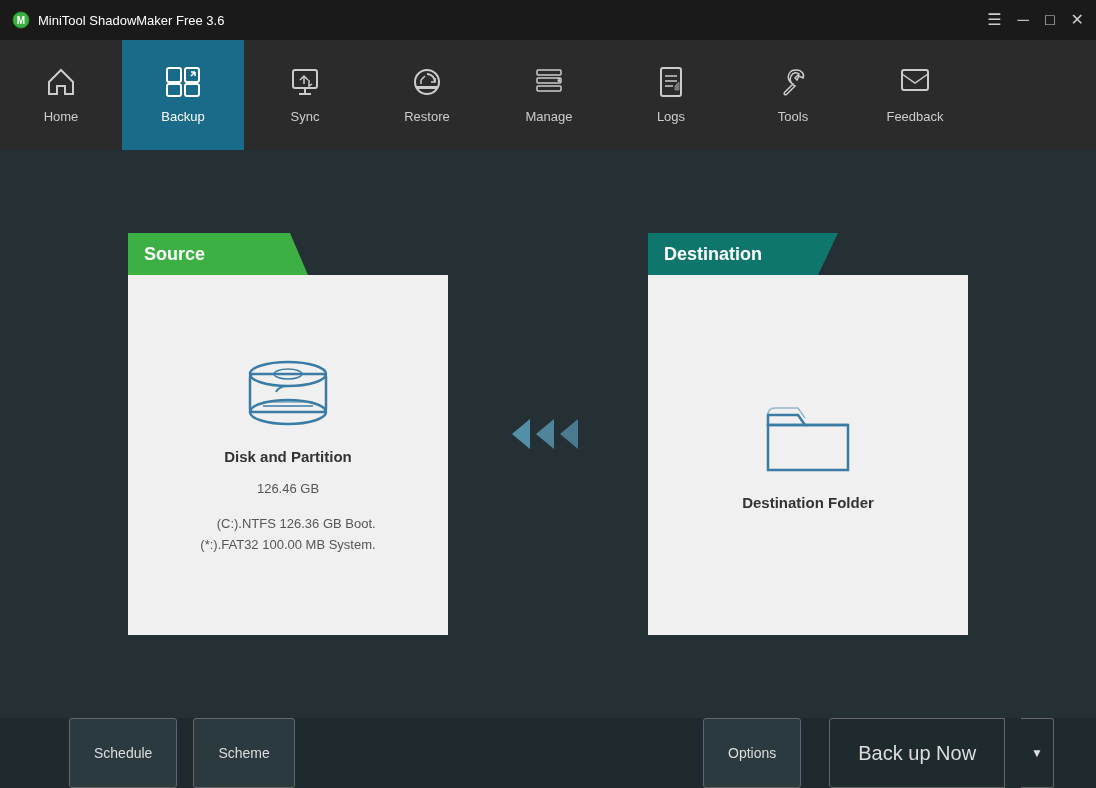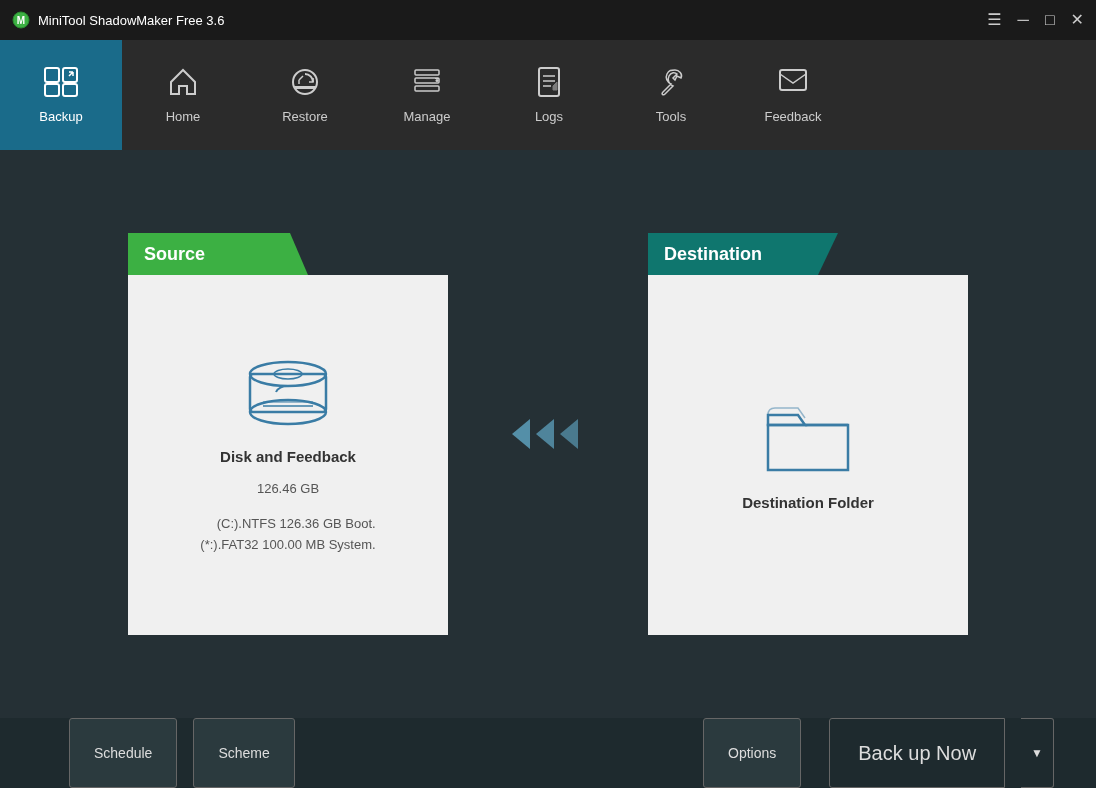--- a/index.html
+++ b/index.html
@@ -213,42 +213,55 @@
   <div id="title-controls">
     <span>☰</span>
     <span>─</span>
     <span>□</span>
     <span>✕</span>
   </div>
 </div>
 
 <div id="nav-bar">
 
+  <div class="nav-item">
+    <div class="nav-icon">
+      <svg width="32" height="32" viewBox="0 0 32 32" fill="none">
+        <path d="M4 16L16 4L28 16V28H20V20H12V28H4V16Z" stroke="#ccc" stroke-width="2" fill="none"></path>
+      </svg>
+    </div>
+    <span>Home</span>
+  </div>
+
   <div class="nav-item active">
     <div class="nav-icon">
       <svg width="36" height="32" viewBox="0 0 36 32" fill="none">
         <rect x="2" y="2" width="14" height="14" rx="2" stroke="white" stroke-width="2" fill="none"></rect>
         <rect x="20" y="2" width="14" height="14" rx="2" stroke="white" stroke-width="2" fill="none"></rect>
         <rect x="2" y="18" width="14" height="12" rx="2" stroke="white" stroke-width="2" fill="none"></rect>
         <rect x="20" y="18" width="14" height="12" rx="2" stroke="white" stroke-width="2" fill="none"></rect>
         <path d="M26 10 L30 6 M30 6 L30 10 M30 6 L26 6" stroke="white" stroke-width="1.5" fill="none"></path>
       </svg>
     </div>
     <span>Backup</span>
   </div>
 
   <div class="nav-item">
     <div class="nav-icon">
       <svg width="32" height="32" viewBox="0 0 32 32" fill="none">
-        <path d="M4 16L16 4L28 16V28H20V20H12V28H4V16Z" stroke="#ccc" stroke-width="2" fill="none"></path>
-      </svg>
-    </div>
-    <span>Home</span>
-  </div>
-
+        <rect x="4" y="4" width="24" height="18" rx="2" stroke="#ccc" stroke-width="2" fill="none"></rect>
+        <path d="M10 28 L22 28" stroke="#ccc" stroke-width="2"></path>
+        <path d="M16 22 L16 28" stroke="#ccc" stroke-width="2"></path>
+        <path d="M11 14 L15 10 L19 14" stroke="#ccc" stroke-width="1.5" fill="none"></path>
+        <path d="M15 10 L15 18" stroke="#ccc" stroke-width="1.5"></path>
+        <path d="M20 16 L23 14 L23 20" stroke="#ccc" stroke-width="1.5" fill="none" transform="rotate(180 21.5 17)"></path>
+      </svg>
+    </div>
+    <span>Sync</span>
+  </div>
 
   <div class="nav-item">
     <div class="nav-icon">
       <svg width="32" height="32" viewBox="0 0 32 32" fill="none">
         <circle cx="16" cy="16" r="12" stroke="#ccc" stroke-width="2" fill="none"></circle>
         <path d="M16 8 A8 8 0 0 1 24 16" stroke="#ccc" stroke-width="2" fill="none"></path>
         <path d="M24 12 L24 16 L20 16" stroke="#ccc" stroke-width="1.5" fill="none"></path>
         <path d="M10 14 L14 10 M10 14 L10 18" stroke="#ccc" stroke-width="1.5" fill="none"></path>
         <rect x="5" y="20" width="22" height="3" rx="1" fill="#ccc"></rect>
       </svg>
@@ -312,21 +325,21 @@
     <div class="card-body">
       <svg class="disk-svg" viewBox="0 0 90 80" fill="none">
         <ellipse cx="45" cy="58" rx="38" ry="12" stroke="#3a7ca5" stroke-width="2.5" fill="none"></ellipse>
         <rect x="7" y="20" width="76" height="38" rx="3" stroke="#3a7ca5" stroke-width="2.5" fill="none"></rect>
         <ellipse cx="45" cy="20" rx="38" ry="12" stroke="#3a7ca5" stroke-width="2.5" fill="none"></ellipse>
         <ellipse cx="45" cy="20" rx="14" ry="5" stroke="#3a7ca5" stroke-width="1.5" fill="none"></ellipse>
         <path d="M20 52 L70 52" stroke="#3a7ca5" stroke-width="1.5"></path>
         <path d="M20 48 L70 48" stroke="#3a7ca5" stroke-width="1"></path>
         <path d="M33 38 A12 8 0 0 1 45 32" stroke="#3a7ca5" stroke-width="2" fill="none"></path>
       </svg>
-      <div class="card-title">Disk and Feedback</div>
+      <div class="card-title">Disk and Partition</div>
       <div class="card-subtitle">126.46 GB</div>
       <div class="card-subtitle">
         <span style="white-space:pre-line;">(C:).NTFS 126.36 GB Boot.
 (*:).FAT32 100.00 MB System.</span>
       </div>
     </div>
   </div>
 
   <div id="arrow-area">
     <svg width="80" height="50" viewBox="0 0 80 50" fill="none">

